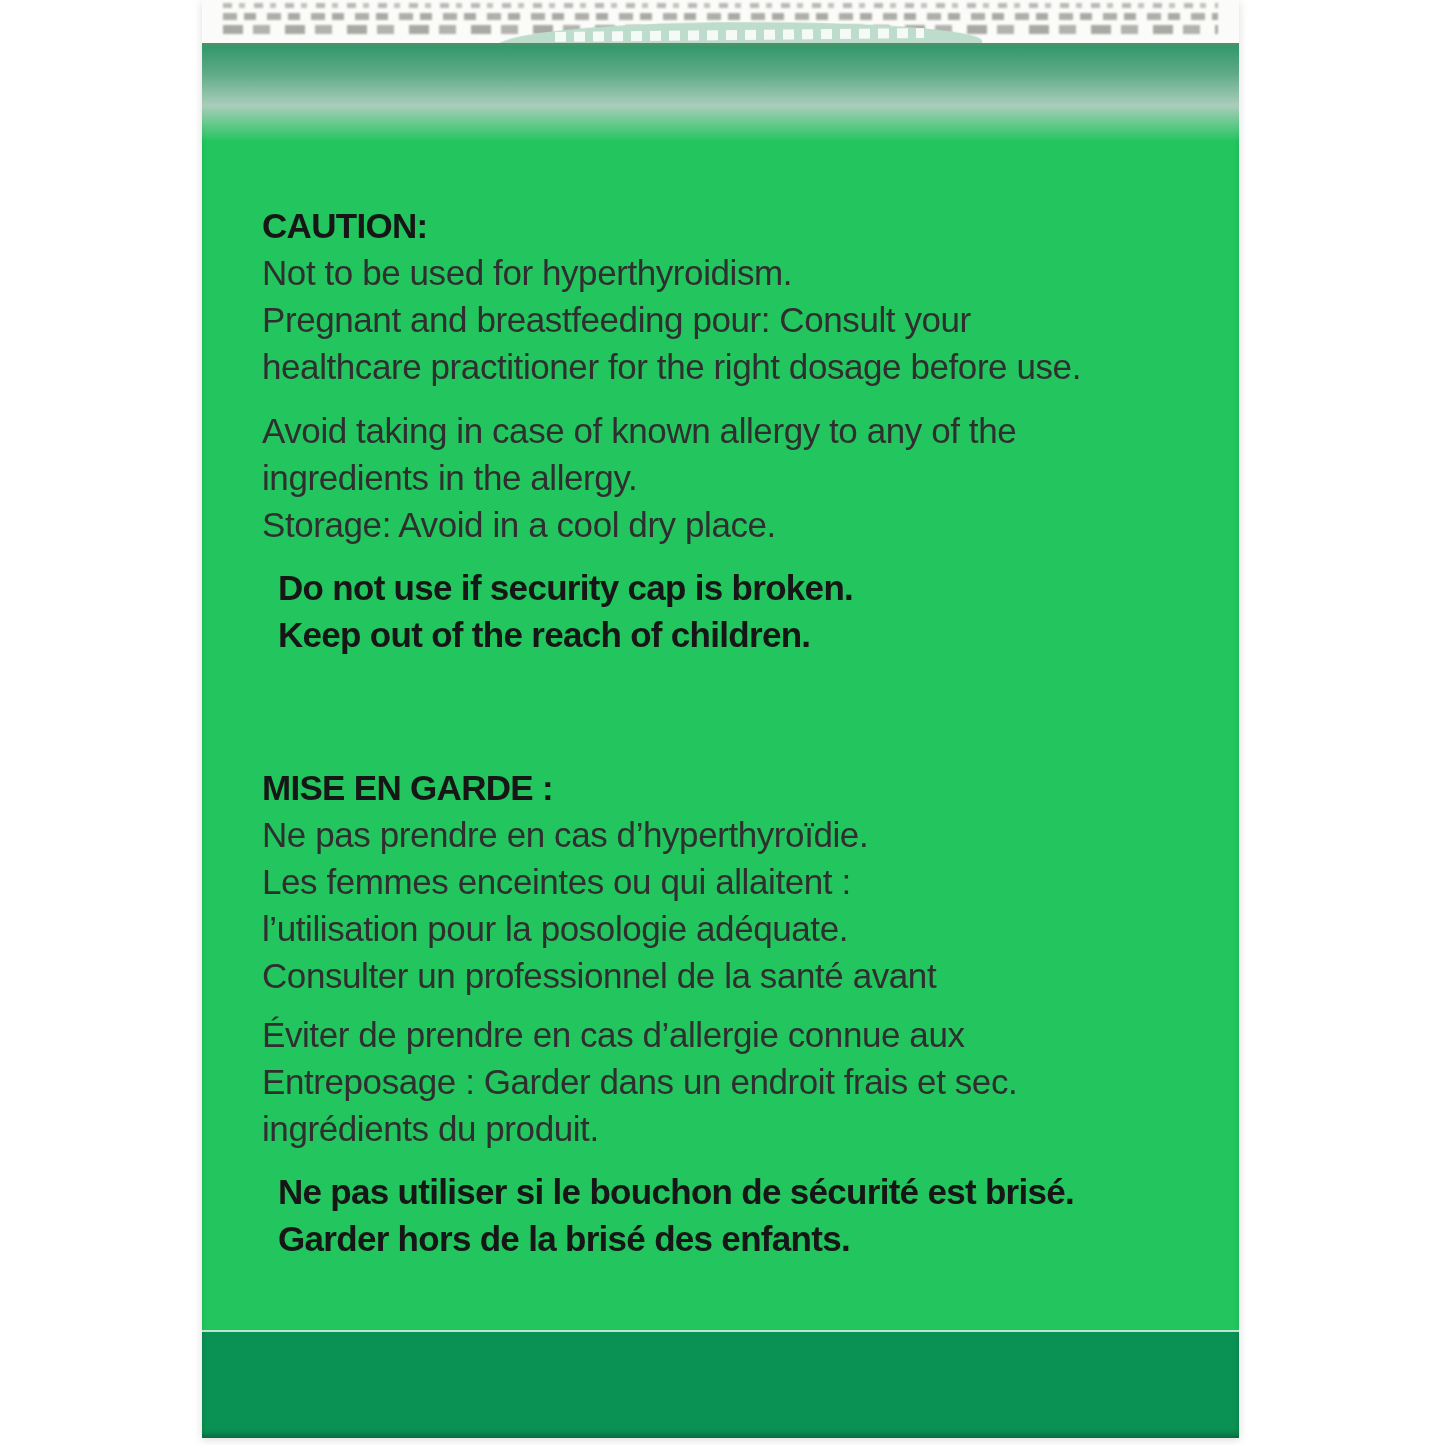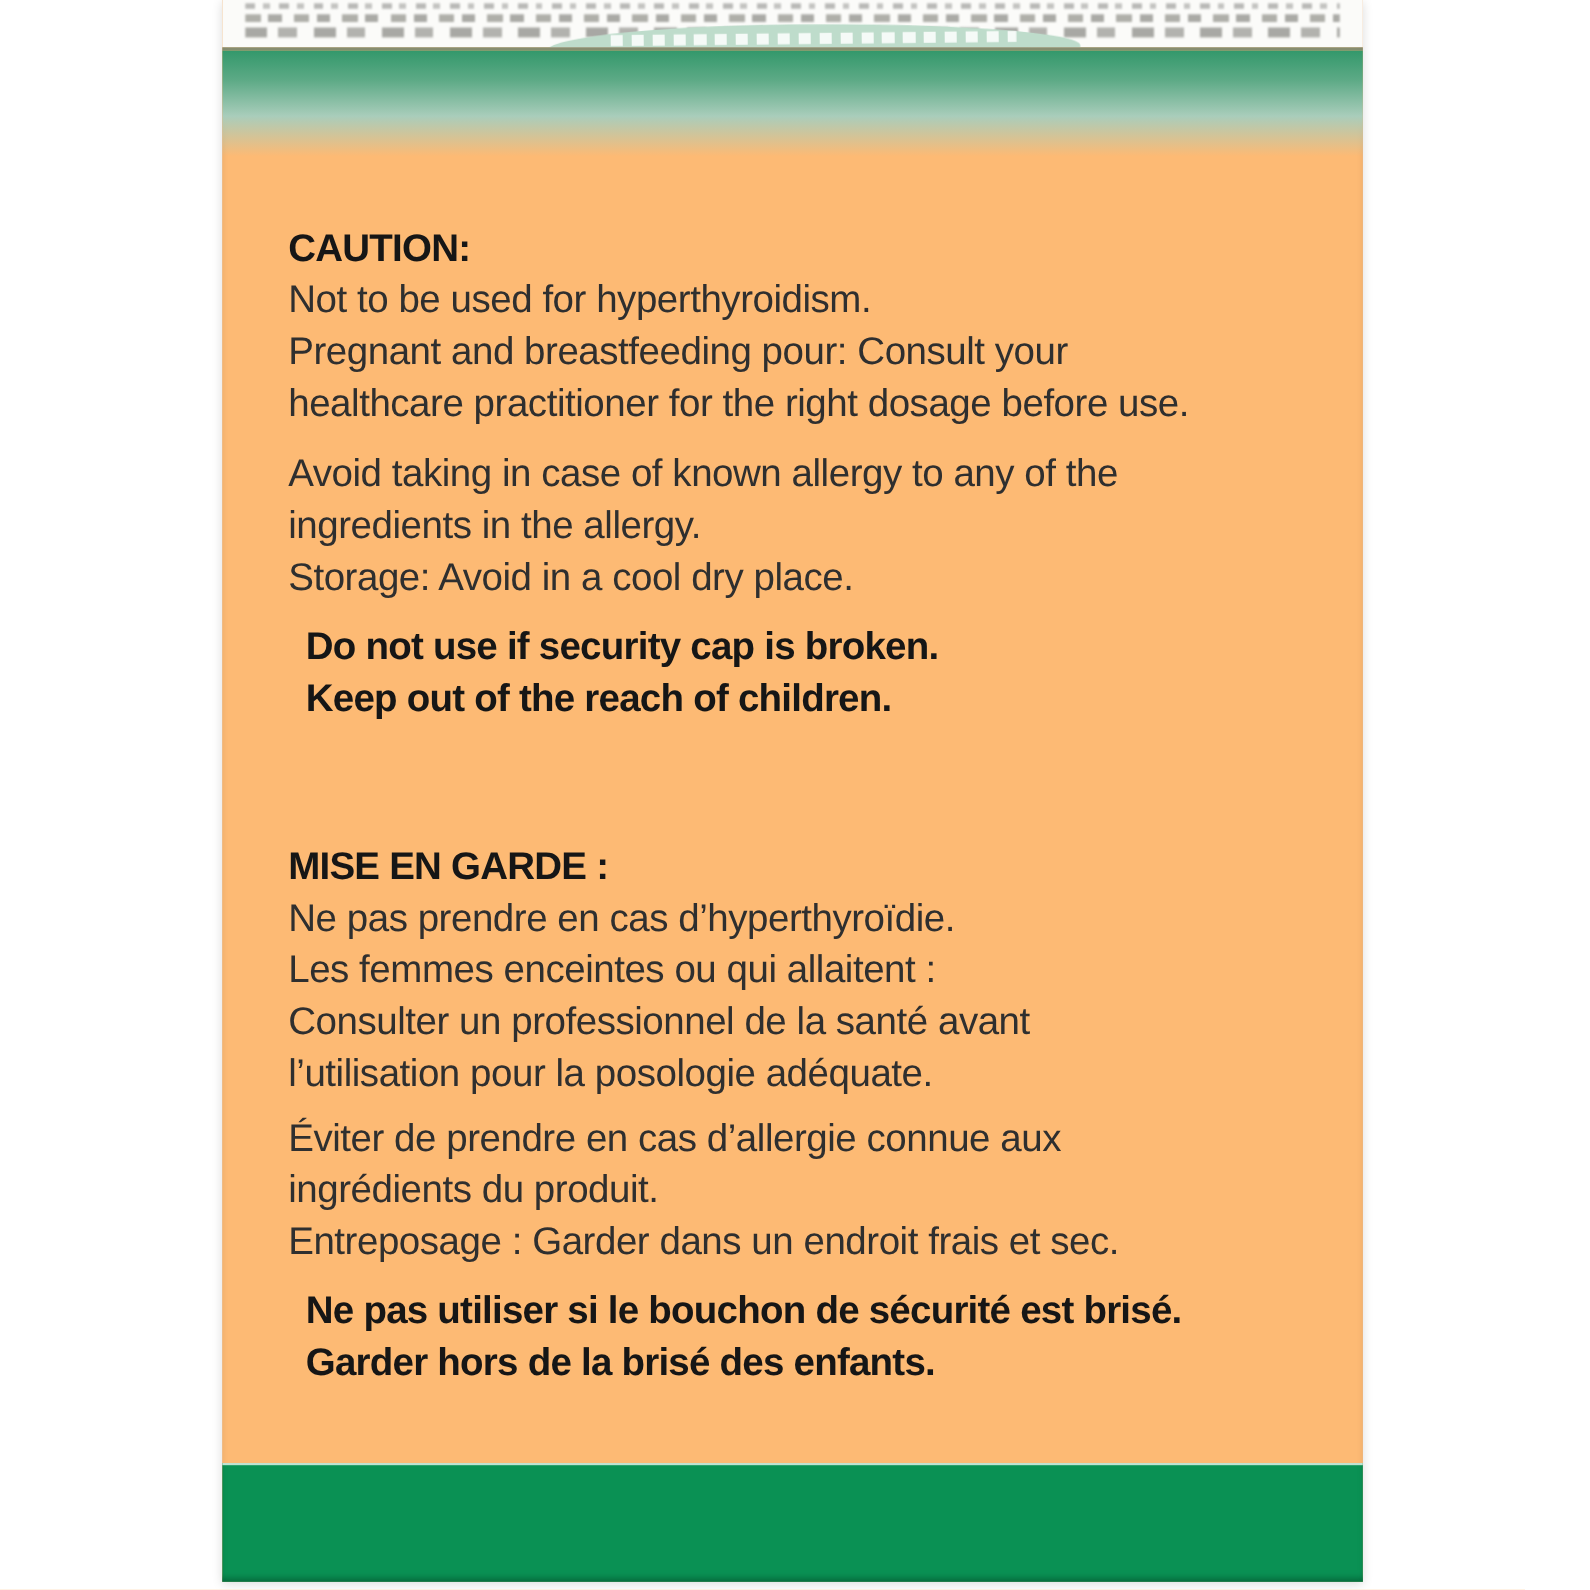--- a/index.html
+++ b/index.html
@@ -17,21 +17,21 @@
     height: 1445px;
     background: #ffffff;
   }
   
   .box {
     position: absolute;
     left: 202px;
     top: 0;
     width: 1037px;
     height: 1438px;
-    background: #fdba74;
+    background: #22c55e;
     box-shadow: 0 2px 9px rgba(0,0,0,0.14),
                 inset 2px 0 4px rgba(0,0,0,0.05),
                 inset -2px 0 4px rgba(0,0,0,0.05);
     overflow: hidden;
   }
   
   .flap {
     position: absolute;
     left: 0; top: 0;
     width: 100%;
@@ -150,27 +150,27 @@
         <div class="line b">Do not use if security cap is broken.</div>
         <div class="line b">Keep out of the reach of children.</div>
       </div>
     </section>
 
     <section class="textblock fr-block">
       <div class="para1">
         <div class="line b">MISE EN GARDE :</div>
         <div class="line">Ne pas prendre en cas d’hyperthyroïdie.</div>
         <div class="line">Les femmes enceintes ou qui allaitent :</div>
+        <div class="line">l’utilisation pour la posologie adéquate.</div>
         <div class="line">Consulter un professionnel de la santé avant</div>
-        <div class="line">l’utilisation pour la posologie adéquate.</div>
       </div>
       <div class="para2">
         <div class="line">Éviter de prendre en cas d’allergie connue aux</div>
+        <div class="line">Entreposage : Garder dans un endroit frais et sec.</div>
         <div class="line">ingrédients du produit.</div>
-        <div class="line">Entreposage : Garder dans un endroit frais et sec.</div>
       </div>
       <div class="warnings">
         <div class="line b">Ne pas utiliser si le bouchon de sécurité est brisé.</div>
         <div class="line b">Garder hors de la brisé des enfants.</div>
       </div>
     </section>
 
     <div class="band"></div>
   </div>
 </div>

